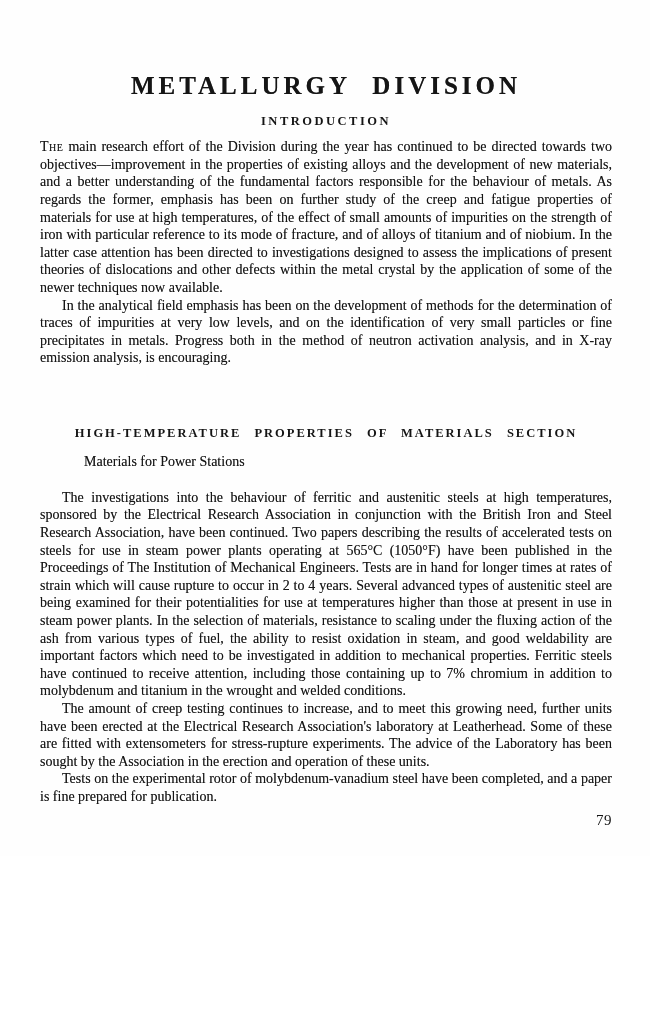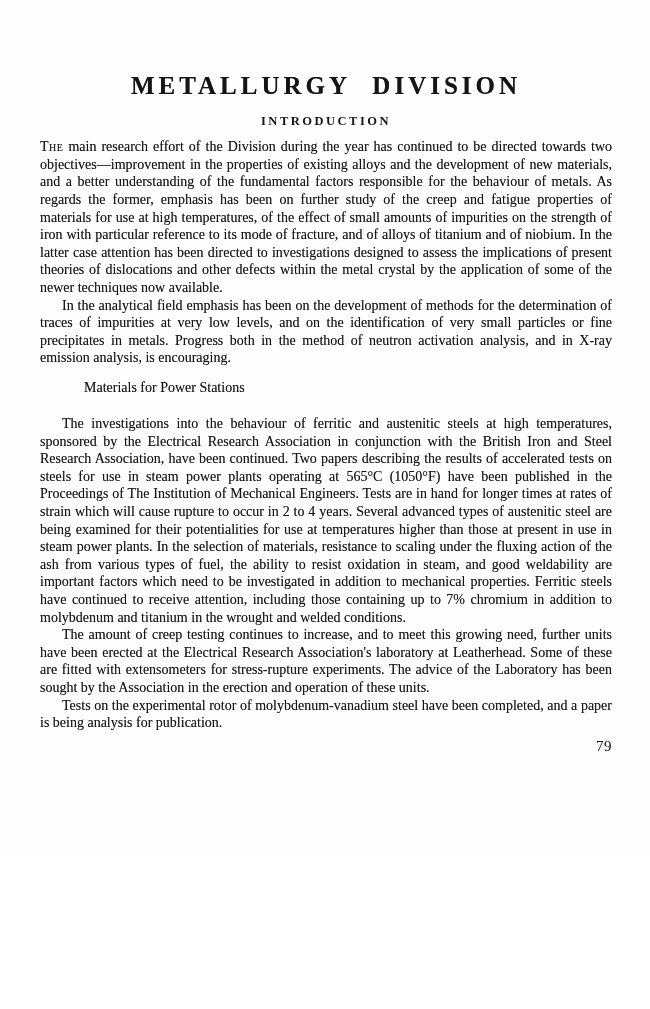--- a/index.html
+++ b/index.html
@@ -93,25 +93,26 @@
 
     <div class="doc-title">METALLURGY DIVISION</div>
 
     <div class="intro-heading">INTRODUCTION</div>
 
     <div class="body-text">
       <p class="no-indent"><span class="lead-smallcaps">The</span><span> main research effort of the Division during the year has continued to be directed towards two objectives—improvement in the properties of existing alloys and the development of new materials, and a better understanding of the fundamental factors responsible for the behaviour of metals. As regards the former, emphasis has been on further study of the creep and fatigue properties of materials for use at high temperatures, of the effect of small amounts of impurities on the strength of iron with particular reference to its mode of fracture, and of alloys of titanium and of niobium. In the latter case attention has been directed to investigations designed to assess the implications of present theories of dislocations and other defects within the metal crystal by the application of some of the newer techniques now available.</span></p>
       <p>In the analytical field emphasis has been on the development of methods for the determination of traces of impurities at very low levels, and on the identification of very small particles or fine precipitates in metals. Progress both in the method of neutron activation analysis, and in X-ray emission analysis, is encouraging.</p>
     </div>
 
+    <div class="section-heading">HIGH-TEMPERATURE PROPERTIES OF MATERIALS SECTION</div>
 
     <div class="subsection-heading">Materials for Power Stations</div>
 
     <div class="body-text section-body">
       <p>The investigations into the behaviour of ferritic and austenitic steels at high temperatures, sponsored by the Electrical Research Association in conjunction with the British Iron and Steel Research Association, have been continued. Two papers describing the results of accelerated tests on steels for use in steam power plants operating at 565°C (1050°F) have been published in the Proceedings of The Institution of Mechanical Engineers. Tests are in hand for longer times at rates of strain which will cause rupture to occur in 2 to 4 years. Several advanced types of austenitic steel are being examined for their potentialities for use at temperatures higher than those at present in use in steam power plants. In the selection of materials, resistance to scaling under the fluxing action of the ash from various types of fuel, the ability to resist oxidation in steam, and good weldability are important factors which need to be investigated in addition to mechanical properties. Ferritic steels have continued to receive attention, including those containing up to 7% chromium in addition to molybdenum and titanium in the wrought and welded conditions.</p>
       <p>The amount of creep testing continues to increase, and to meet this growing need, further units have been erected at the Electrical Research Association's laboratory at Leatherhead. Some of these are fitted with extensometers for stress-rupture experiments. The advice of the Laboratory has been sought by the Association in the erection and operation of these units.</p>
-      <p>Tests on the experimental rotor of molybdenum-vanadium steel have been completed, and a paper is being analysis for publication.</p>
+      <p>Tests on the experimental rotor of molybdenum-vanadium steel have been completed, and a paper is fine prepared for publication.</p>
     </div>
 
     <div class="page-number">79</div>
 
   </div>
 </div>
 
 </body></html>

